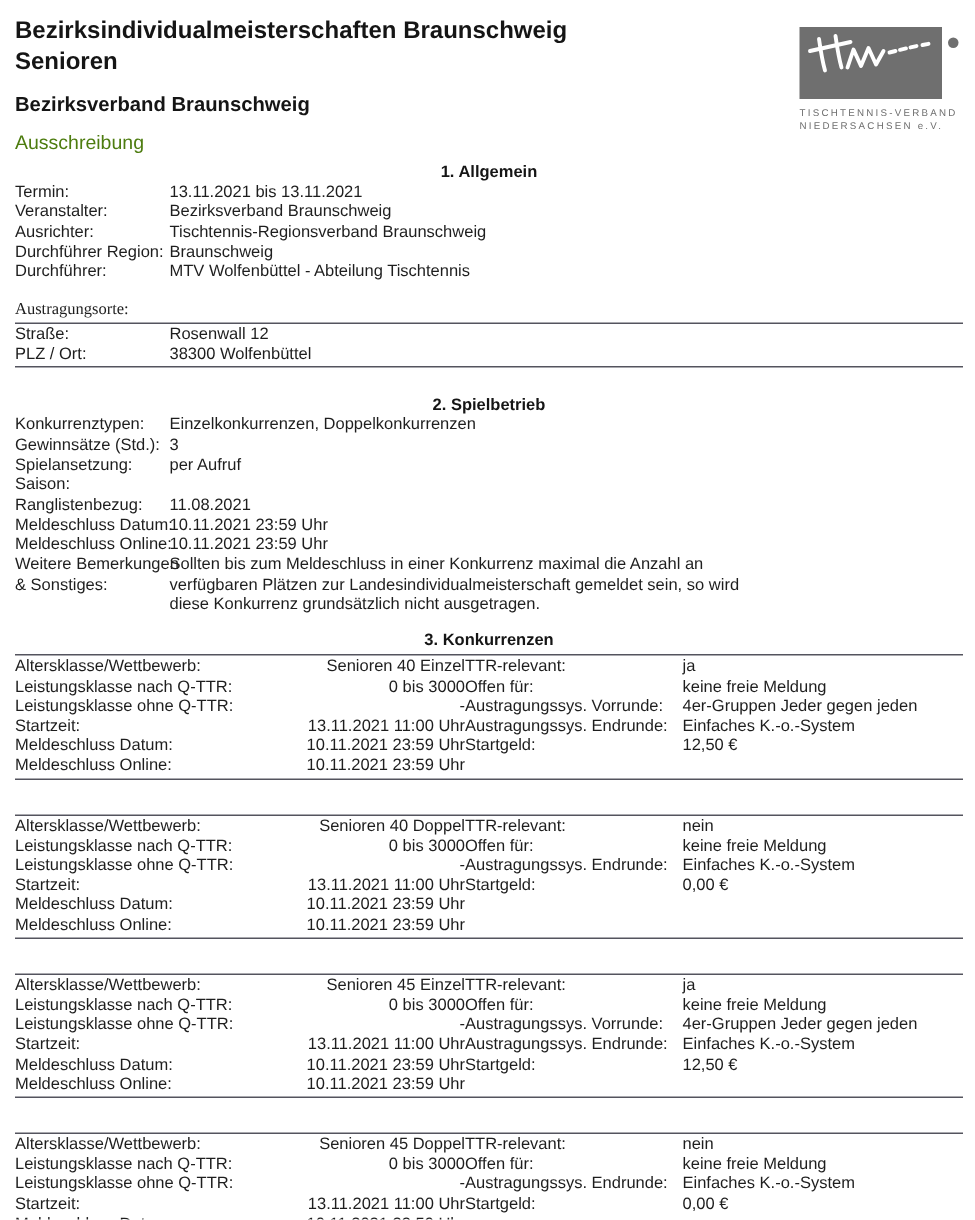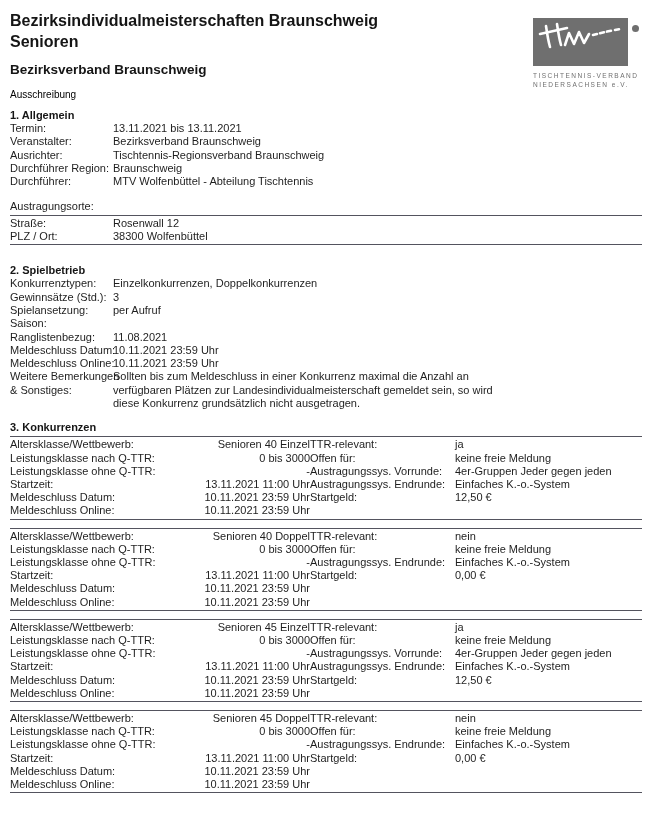--- a/index.html
+++ b/index.html
@@ -22,21 +22,21 @@
     margin:4px 0 0 0;
     font-size:16px; line-height:21px; font-weight:bold; color:#151515;
     max-width:480px;
   }
   .subtitle {
     margin:10px 0 0 0;
     font-size:13.5px; line-height:16px; font-weight:bold; color:#151515;
   }
   .doctype {
     margin-top:9px;
-    font-size:10px; line-height:15px; color:#000000;
+    font-size:13px; line-height:15px; color:#4d7c0f;
   }
 
   
   .logo { position:absolute; left:533px; top:18px; width:95px; }
   .logo-box {
     position:relative;
     width:95px; height:48px;
     background:#6f6f6f;
   }
   .logo-box svg { display:block; width:95px; height:48px; }
@@ -46,43 +46,43 @@
     background:#6f6f6f;
   }
   .logo-caption {
     margin-top:5px; width:95px;
     font-size:6.5px; line-height:9px; letter-spacing:1.5px;
     color:#6f6f6f; text-align:center; white-space:nowrap;
   }
 
   
   .sec-heading {
-    margin:0; font-size:11px; line-height:14px; font-weight:bold; color:#151515;
+    margin:0; font-size:11px; line-height:14px; font-weight:bold; color:#151515;text-align:center;
   }
   .mt-allgemein { margin-top:6px; }
   .kv-row { display:flex; font-size:11px; line-height:13.3px; }
   .kv-label { flex:none; width:103px; white-space:nowrap; }
   .kv-value { flex:1; white-space:nowrap; }
 
   
   .venue { margin-top:12px; }
-  .venue-head { font-size:11px; line-height:13.3px; }
+  .venue-head { font-size:11px; line-height:13.3px;font-family:Liberation Serif, serif; }
   .rule { border-top:1px solid #54545e; height:0; margin:1px 0 1px 0; }
 
   
   .mt-spielbetrieb { margin-top:18px; }
   .remark { align-items:flex-start; }
   .remark .kv-label div, .remark-value div { white-space:nowrap; }
 
   
   .mt-konkurrenzen { margin-top:10px; margin-bottom:2px; }
   .k-block {
     border-top:1px solid #54545e;
     border-bottom:1px solid #54545e;
-    margin-bottom:8px;
+    margin-bottom:23px;
     padding:1px 0;
   }
   .k-row { display:flex; font-size:11px; line-height:13.2px; }
   .k-ll { flex:none; width:145px; white-space:nowrap; }
   .k-lv { flex:none; width:155px; white-space:nowrap;text-align:right; }
   .k-rl { flex:none; width:145px; white-space:nowrap; }
   .k-rv { flex:1; white-space:nowrap; }
 </style>
 </head>
 <body>

